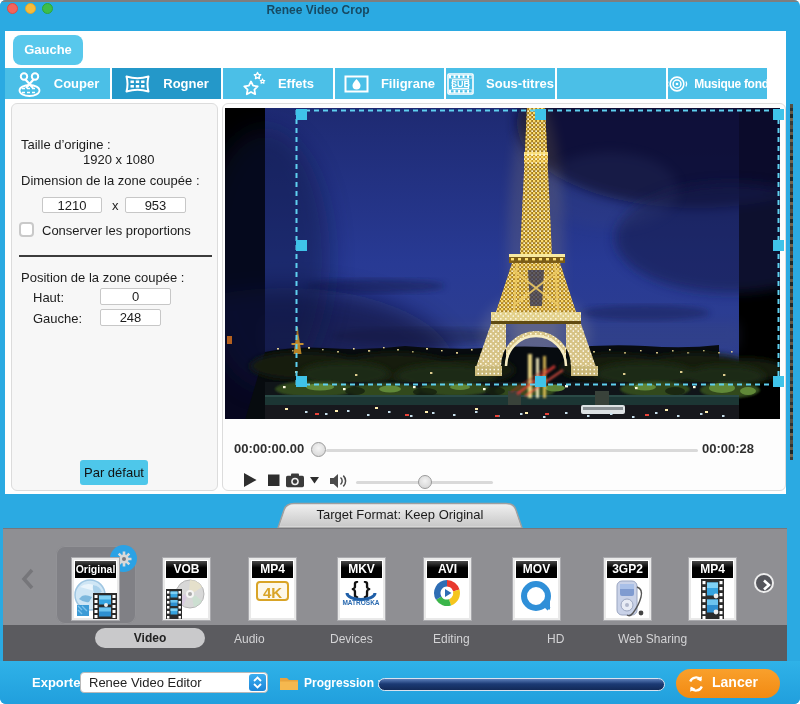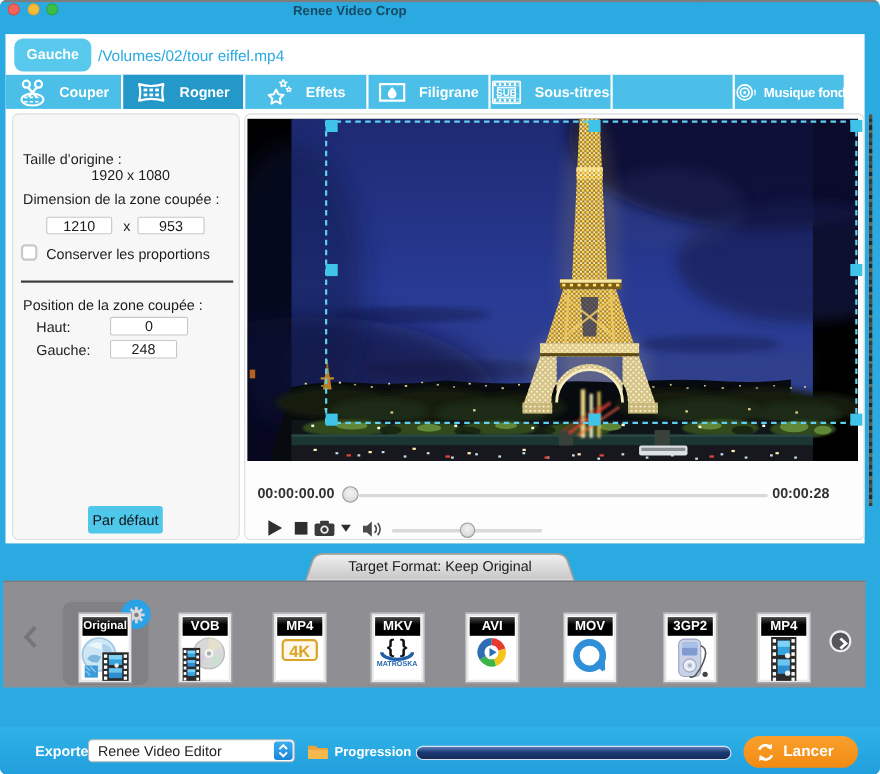--- a/index.html
+++ b/index.html
@@ -46,21 +46,20 @@
 <body>
 <div id="win">
   <div id="titlebar">
     <div class="tl" style="left:7px; background:#f4645c; border:1px solid #e04b42;"></div>
     <div class="tl" style="left:25px; background:#f8bc3c; border:1px solid #e0a62c;"></div>
     <div class="tl" style="left:42px; background:#3dbe4b; border:1px solid #2ea63c;"></div>
     <div id="title">Renee Video Crop</div>
   </div>
   <div id="panel">
     <div id="btn-ajouter">Gauche</div>
-    <div id="filepath">/Volumes/02/tour eiffel.mp4</div>
     <div id="toolbar">
       <div class="tab" style="left:0; width:106px;"><svg width="25" height="26" viewBox="0 0 25 26" fill="none" stroke="#fff">
             <circle cx="7" cy="5.5" r="3.2" stroke-width="2"></circle>
             <circle cx="18" cy="5.5" r="3.2" stroke-width="2"></circle>
             <path d="M8.5 8.5 L16 17 M16.5 8.5 L9 17" stroke-width="2.2"></path>
             <ellipse cx="12.5" cy="19.5" rx="10" ry="5.5" stroke-width="1.8"></ellipse>
             <path d="M5 17.5 h15 M5 21.5 h15" stroke-width="1.5" stroke-dasharray="3 2"></path>
           </svg>Couper</div>
       <div class="tab active" style="left:106px; width:111px;"><svg width="27" height="20" viewBox="0 0 27 20" fill="none" stroke="#fff">
             <path d="M2.5 2.5 C9 4.5 18 4.5 24.5 2.5 C23 8 23 12 24.5 17.5 C18 15.5 9 15.5 2.5 17.5 C4 12 4 8 2.5 2.5 Z" stroke-width="2" stroke-linejoin="round"></path>
@@ -595,20 +594,28 @@
             <circle cx="26" cy="33" r="2.4" fill="#eee"></circle>
           </g>
       </svg>
     </div>
 
     <div style="position:absolute;left:751px;top:44px;width:20px;height:20px;border-radius:50%;background:#55565c;border:2.5px solid #ededed;"></div>
     <svg width="12" height="16" viewBox="0 0 12 16" style="position:absolute;left:757px;top:48px;">
         <path d="M4 3.5 L9 8 L4 12.5" stroke="#fff" stroke-width="2.6" fill="none"></path>
       </svg>
   </div>
+  <div id="band2">
+    <div style="position:absolute;left:92px;top:3px;width:110px;height:20px;background:#c9c9cb;border-radius:10px;text-align:center;line-height:20px;font-size:12px;font-weight:700;color:#222;">Video</div>
+    <span class="btab" style="left:231px;">Audio</span>
+    <span class="btab" style="left:327px;">Devices</span>
+    <span class="btab" style="left:430px;">Editing</span>
+    <span class="btab" style="left:544px;">HD</span>
+    <span class="btab" style="left:615px;">Web Sharing</span>
+  </div>
   <div id="bluebar">
     <span style="position:absolute;left:32px;top:14px;font-size:13px;font-weight:700;color:#fff;">Exporte</span>
     <div style="position:absolute;left:80px;top:11px;width:188px;height:21px;background:#fff;border:1px solid #b9b9b9;border-radius:4px;">
       <span style="position:absolute;left:8px;top:2px;font-size:13px;color:#222;">Renee Video Editor</span>
       <div style="position:absolute;right:1px;top:1px;width:17px;height:17px;background:linear-gradient(#3caef0,#1c85d8);border-radius:3px;">
         <svg width="17" height="17" viewBox="0 0 17 17">
             <path d="M5 7 L8.5 3.5 L12 7 M5 10 L8.5 13.5 L12 10" stroke="#fff" stroke-width="1.8" fill="none"></path>
           </svg>
       </div>
     </div>

